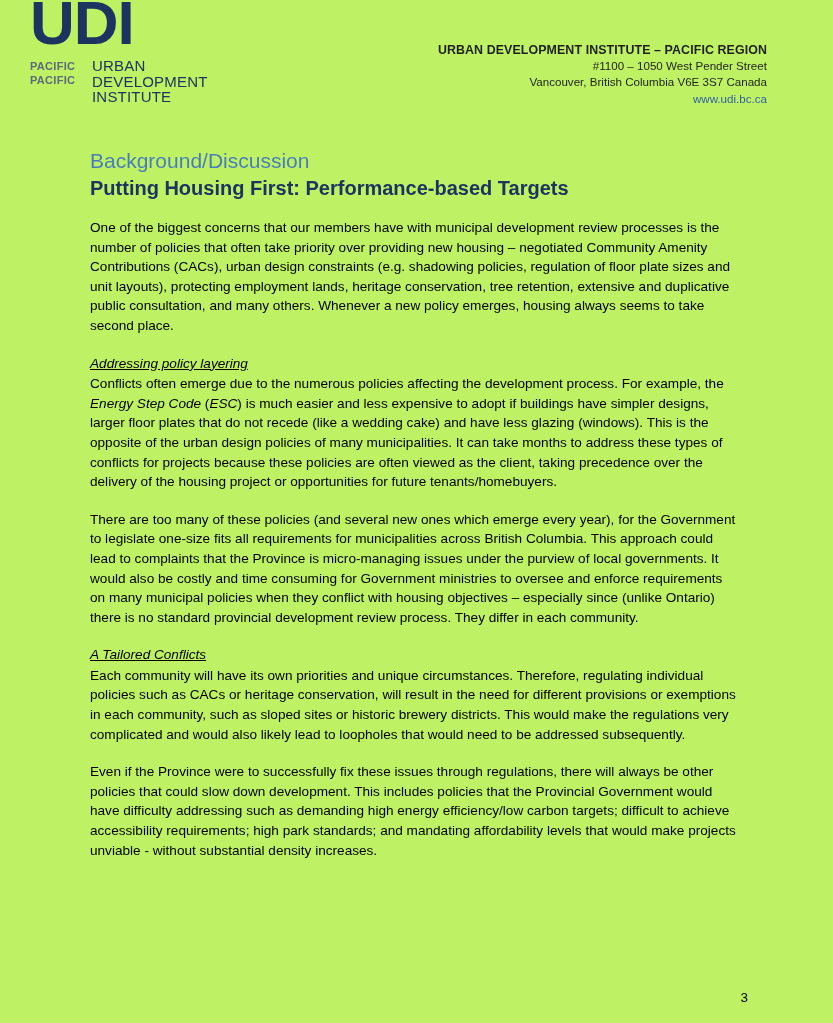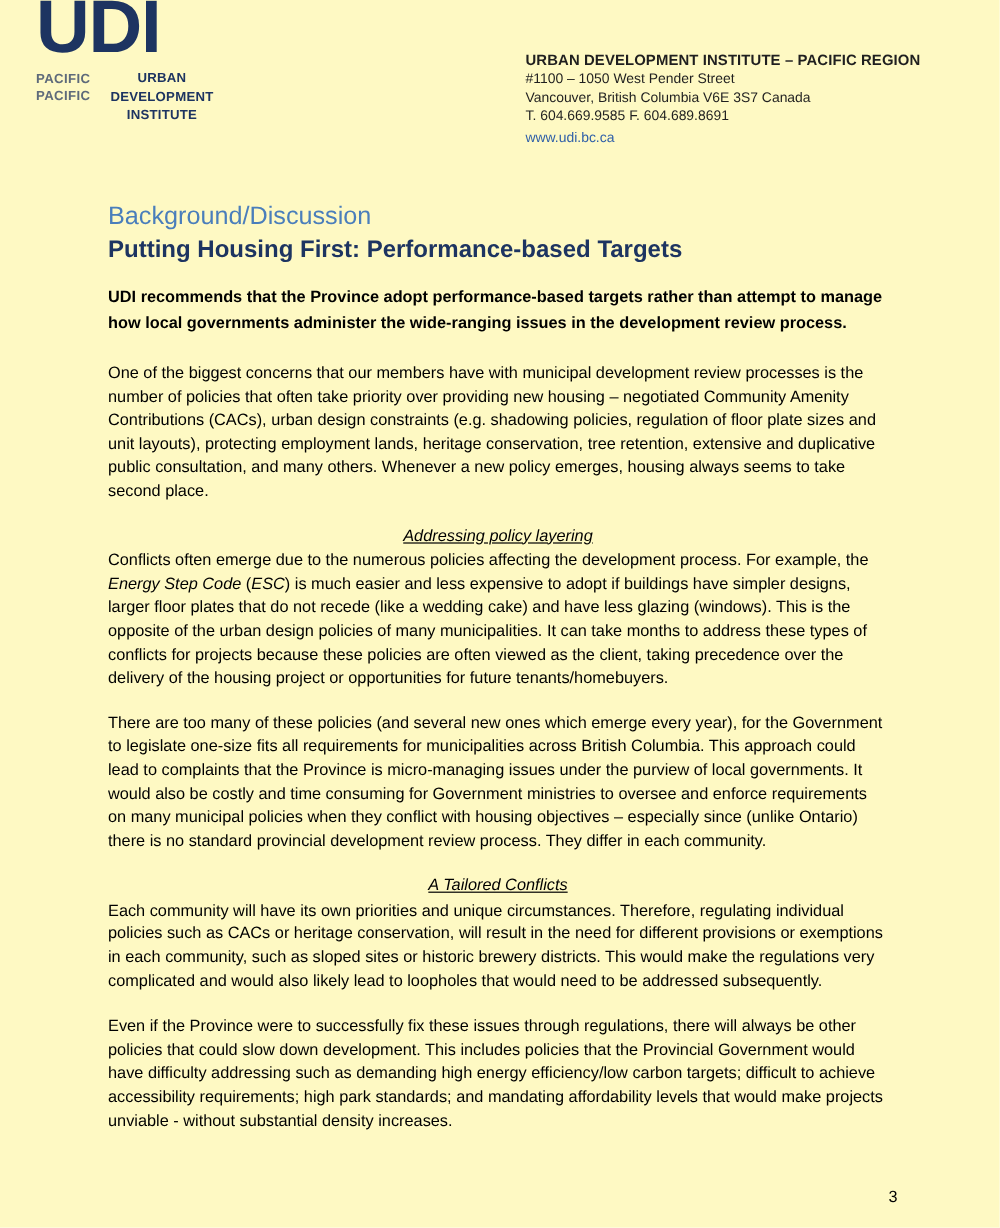--- a/index.html
+++ b/index.html
@@ -13,21 +13,21 @@
     font-family: "Liberation Sans", sans-serif;
     color: #000000;
     position: relative;
     overflow: hidden;
   }
 
   .page {
     position: relative;
     width: 833px;
     height: 1023px;
-    background: #fef9c3;
+    background: #bef264;
   }
 
   
   .header {
     position: relative;
     height: 135px;
   }
 
   .logo-block {
     position: absolute;
@@ -54,33 +54,32 @@
   .logo-sub-left {
     font-size: 11px;
     font-weight: bold;
     line-height: 14px;
     color: #5e6a7a;
     letter-spacing: 0.3px;
     padding-top: 1px;
     width: 62px;
   }
   .logo-sub-right {
-    font-size: 11px;
-    font-weight: bold;
+    font-size: 15px;
+    font-weight: normal;
     line-height: 15.5px;
     color: #1d3461;
     letter-spacing: 0.2px;
-    text-align: center;
   }
 
   .contact-block {
     position: absolute;
     right: 66px;
     top: 42px;
-    text-align: left;
+    text-align: right;
     color: #1f1f1f;
   }
   .contact-title {
     font-size: 12.4px;
     font-weight: bold;
     letter-spacing: 0.1px;
     line-height: 16px;
   }
   .contact-line {
     font-size: 11.6px;
@@ -90,21 +89,21 @@
     font-size: 11.6px;
     line-height: 16px;
     color: #2f5fa8;
     text-decoration: none;
   }
 
   
   .content {
     position: absolute;
     left: 90px;
-    top: 168px;
+    top: 148px;
     width: 650px;
   }
 
   .h1 {
     font-size: 21px;
     color: #4a7ebb;
     font-weight: normal;
     margin: 0 0 4px 0;
     line-height: 26px;
   }
@@ -130,21 +129,20 @@
     margin: 0 0 18px 0;
     text-align: left;
   }
 
   .subhead {
     font-size: 13.6px;
     line-height: 19.6px;
     margin: 0 0 1px 0;
     text-decoration: underline;
     font-style: italic;
-    text-align: center;
   }
 
   em.ital { font-style: italic; }
 
   .tight { margin-bottom: 0; }
 
   .page-number {
     position: absolute;
     right: 85px;
     bottom: 18px;
@@ -171,32 +169,30 @@
           <div>DEVELOPMENT</div>
           <div>INSTITUTE</div>
         </div>
       </div>
     </div>
 
     <div class="contact-block">
       <div class="contact-title">URBAN DEVELOPMENT INSTITUTE – PACIFIC REGION</div>
       <div class="contact-line">#1100 – 1050 West Pender Street</div>
       <div class="contact-line">Vancouver, British Columbia  V6E 3S7  Canada</div>
-      <div class="contact-line">T. 604.669.9585  F. 604.689.8691</div>
       <a class="contact-web" href="#">www.udi.bc.ca</a>
     </div>
 
   </div>
 
   <div class="content">
 
     <h1 class="h1">Background/Discussion</h1>
     <h2 class="h2">Putting Housing First: Performance-based Targets</h2>
 
-    <p class="lead">UDI recommends that the Province adopt performance-based targets rather than attempt to manage how local governments administer the wide-ranging issues in the development review process.</p>
 
     <p class="body">One of the biggest concerns that our members have with municipal development review processes is the number of policies that often take priority over providing new housing – negotiated Community Amenity Contributions (CACs), urban design constraints (e.g. shadowing policies, regulation of floor plate sizes and unit layouts), protecting employment lands, heritage conservation, tree retention, extensive and duplicative public consultation, and many others. Whenever a new policy emerges, housing always seems to take second place.</p>
 
     <p class="subhead">Addressing policy layering</p>
     <p class="body"><span>Conflicts often emerge due to the numerous policies affecting the development process. For example, the </span><em class="ital">Energy Step Code</em><span> (</span><em class="ital">ESC</em><span>) is much easier and less expensive to adopt if buildings have simpler designs, larger floor plates that do not recede (like a wedding cake) and have less glazing (windows). This is the opposite of the urban design policies of many municipalities. It can take months to address these types of conflicts for projects because these policies are often viewed as the client, taking precedence over the delivery of the housing project or opportunities for future tenants/homebuyers.</span></p>
 
     <p class="body">There are too many of these policies (and several new ones which emerge every year), for the Government to legislate one-size fits all requirements for municipalities across British Columbia. This approach could lead to complaints that the Province is micro-managing issues under the purview of local governments. It would also be costly and time consuming for Government ministries to oversee and enforce requirements on many municipal policies when they conflict with housing objectives – especially since (unlike Ontario) there is no standard provincial development review process. They differ in each community.</p>
 
     <p class="subhead">A Tailored Conflicts</p>
     <p class="body">Each community will have its own priorities and unique circumstances. Therefore, regulating individual policies such as CACs or heritage conservation, will result in the need for different provisions or exemptions in each community, such as sloped sites or historic brewery districts. This would make the regulations very complicated and would also likely lead to loopholes that would need to be addressed subsequently.</p>

